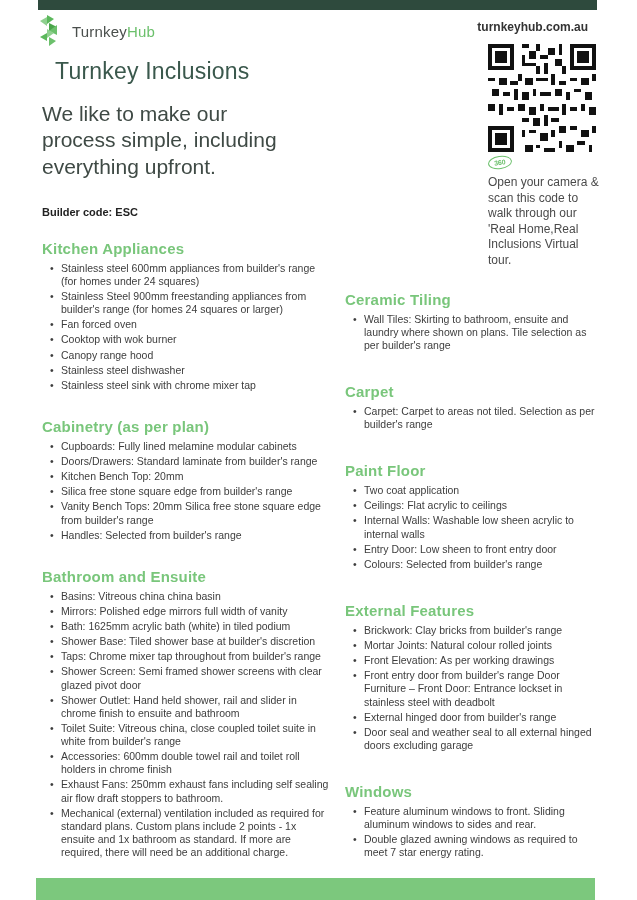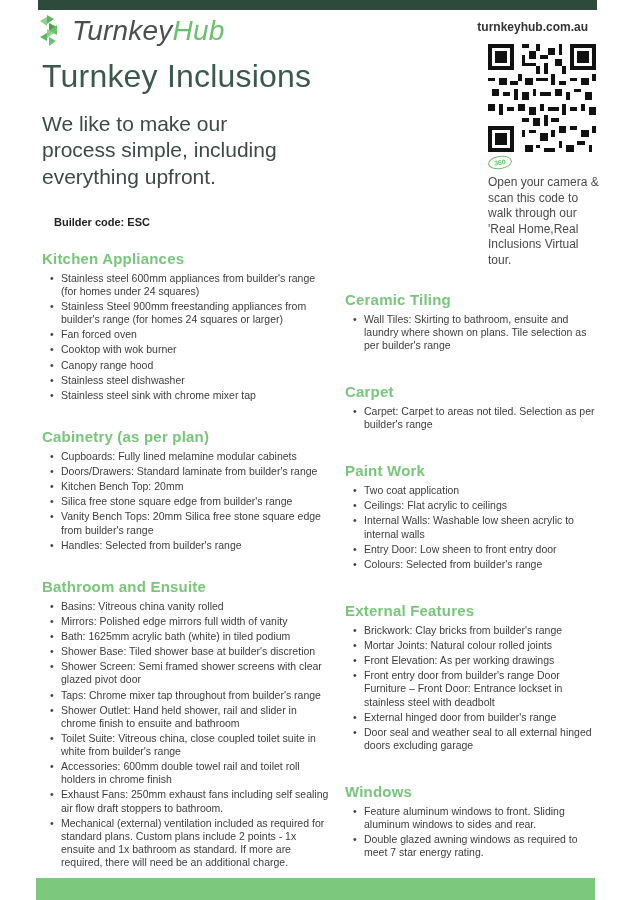--- a/index.html
+++ b/index.html
@@ -4,38 +4,38 @@
 <style>
   html,body{margin:0;padding:0;}
   body{
     width:637px;height:900px;position:relative;background:#ffffff;
     font-family:"Liberation Sans", sans-serif;color:#3d3d3d;overflow:hidden;
   }
   .top-bar{position:absolute;left:38px;top:0;width:559px;height:10px;background:#2e4a3d;}
   .bottom-bar{position:absolute;left:36px;bottom:0;width:559px;height:22px;background:#7cc87d;}
 
   .logo{position:absolute;left:40px;top:15px;display:flex;align-items:center;gap:6px;}
-  .logo-text{font-size:28px;letter-spacing:.2px;font-style:italic;}
+  .logo-text{font-size:15px;letter-spacing:.2px;}
   .logo-text .primary{color:#4a4f4c;}
   .logo-text .accent{color:#6cc06c;}
 
   .right-col{position:absolute;left:345px;top:20px;width:255px;}
   .website{font-size:12px;font-weight:bold;color:#333;text-align:right;margin:0 12px 10px 0;}
   .qr-wrap{display:flex;flex-direction:column;align-items:flex-start;margin-left:143px;}
   .qr-box{width:108px;height:108px;background:#fff;}
   .badge-360{
     margin-top:4px;font-size:7px;color:#6cc06c;border:1px solid #6cc06c;border-radius:50%;
     padding:2px 5px;transform:rotate(-8deg);display:inline-block;font-weight:bold;
   }
   .qr-caption{font-size:12px;line-height:1.3;color:#4a4a4a;margin:6px 0 0 0;width:115px;margin-left:143px;}
 
   .left-col{position:absolute;left:42px;top:58px;width:288px;}
-  .page-title{font-size:32px;font-weight:normal;color:#3a584c;margin:0 0 16px 0;letter-spacing:.2px;}
+  .page-title{font-size:23px;font-weight:normal;color:#3a584c;margin:0 0 16px 13px;letter-spacing:.2px;}
   .page-subtitle{font-size:21px;color:#3f4a45;line-height:1.25;margin:0 0 26px 0;width:235px;}
-  .builder-code{font-size:11px;font-weight:bold;color:#222;margin:0 0 22px 12px;}
+  .builder-code{font-size:11px;font-weight:bold;color:#222;margin:0 0 22px 0;}
 
   .section{margin-bottom:26px;}
   .right-col .section{margin-bottom:31px;}
   .section-heading{font-size:15px;font-weight:bold;color:#79c67b;margin:0 0 5px 0;letter-spacing:.2px;}
   ul.bullets{list-style:none;margin:0;padding:0 0 0 8px;}
   ul.bullets li{
     font-size:10.5px;line-height:1.25;color:#3d3d3d;
     padding-left:11px;position:relative;margin-bottom:2px;
   }
   ul.bullets li::before{content:"•";position:absolute;left:0;top:0;color:#3d3d3d;}
@@ -87,26 +87,26 @@
           <li>Doors/Drawers: Standard laminate from builder's range</li>
           <li>Kitchen Bench Top: 20mm</li>
           <li>Silica free stone square edge from builder's range</li>
           <li>Vanity Bench Tops: 20mm Silica free stone square edge from builder's range</li>
           <li>Handles: Selected from builder's range</li>
         </ul>
       </section>
       <section class="section">
         <h2 class="section-heading">Bathroom and Ensuite</h2>
         <ul class="bullets">
-          <li>Basins: Vitreous china vanity rolled</li>
+          <li>Basins: Vitreous china china basin</li>
           <li>Mirrors: Polished edge mirrors full width of vanity</li>
           <li>Bath: 1625mm acrylic bath (white) in tiled podium</li>
           <li>Shower Base: Tiled shower base at builder's discretion</li>
+          <li>Taps: Chrome mixer tap throughout from builder's range</li>
           <li>Shower Screen: Semi framed shower screens with clear glazed pivot door</li>
-          <li>Taps: Chrome mixer tap throughout from builder's range</li>
           <li>Shower Outlet: Hand held shower, rail and slider in chrome finish to ensuite and bathroom</li>
           <li>Toilet Suite: Vitreous china, close coupled toilet suite in white from builder's range</li>
           <li>Accessories: 600mm double towel rail and toilet roll holders in chrome finish</li>
           <li>Exhaust Fans: 250mm exhaust fans including self sealing air flow draft stoppers to bathroom.</li>
           <li>Mechanical (external) ventilation included as required for standard plans. Custom plans include 2 points - 1x ensuite and 1x bathroom as standard. If more are required, there will need be an additional charge.</li>
         </ul>
       </section>
     </div>
 </div>
 
@@ -203,21 +203,21 @@
           <li>Wall Tiles: Skirting to bathroom, ensuite and laundry where shown on plans. Tile selection as per builder's range</li>
         </ul>
       </section>
       <section class="section">
         <h2 class="section-heading">Carpet</h2>
         <ul class="bullets">
           <li>Carpet: Carpet to areas not tiled. Selection as per builder's range</li>
         </ul>
       </section>
       <section class="section">
-        <h2 class="section-heading">Paint Work</h2>
+        <h2 class="section-heading">Paint Floor</h2>
         <ul class="bullets">
           <li>Two coat application</li>
           <li>Ceilings: Flat acrylic to ceilings</li>
           <li>Internal Walls: Washable low sheen acrylic to internal walls</li>
           <li>Entry Door: Low sheen to front entry door</li>
           <li>Colours: Selected from builder's range</li>
         </ul>
       </section>
       <section class="section">
         <h2 class="section-heading">External Features</h2>

